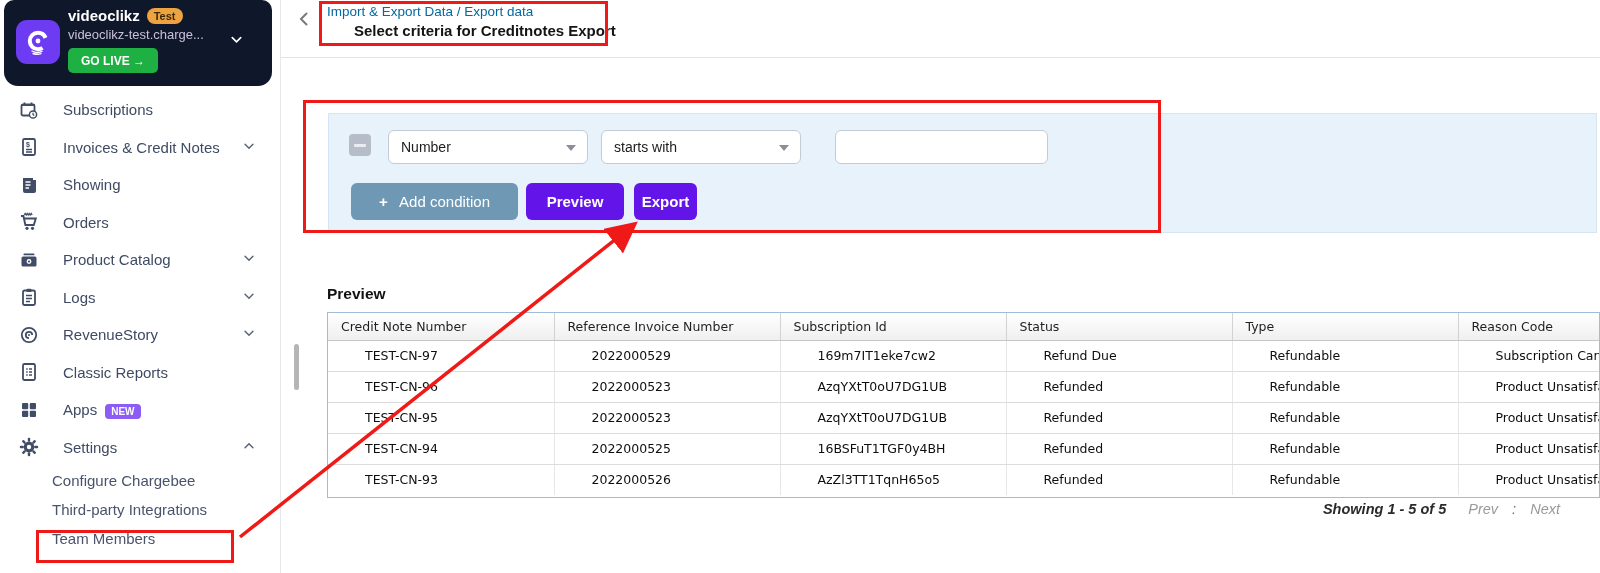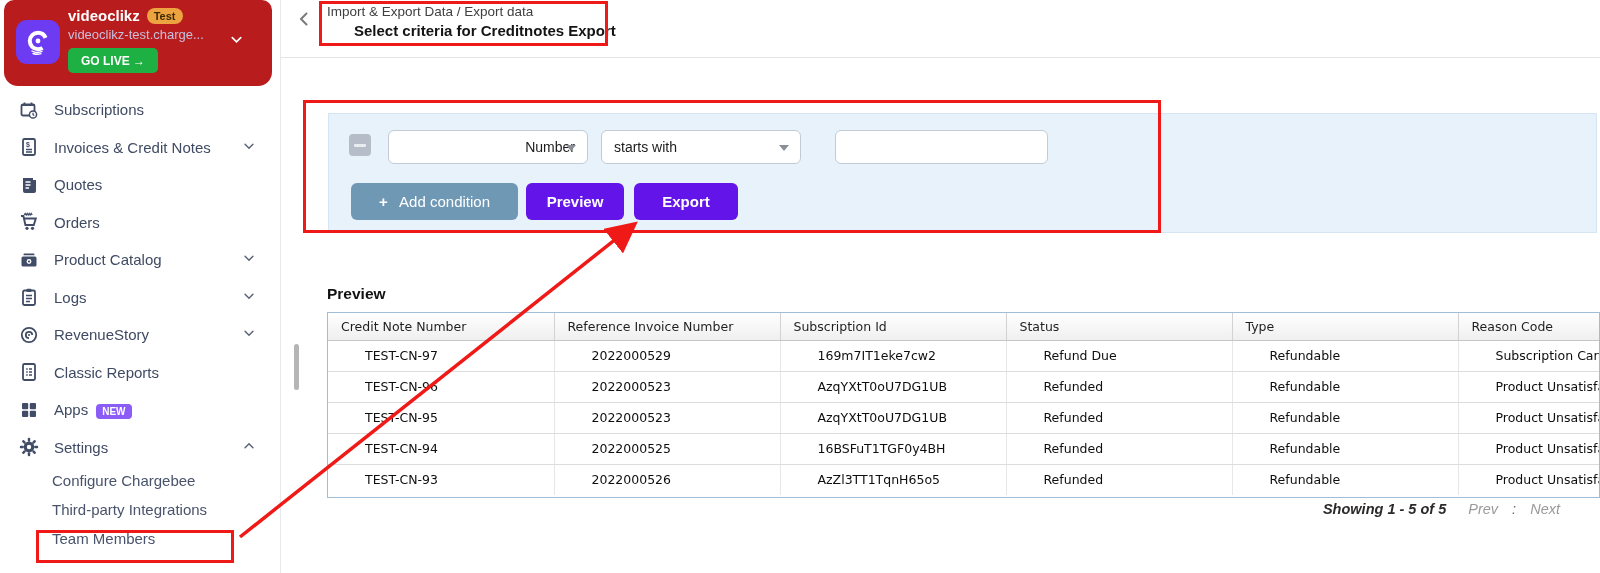--- a/index.html
+++ b/index.html
@@ -4,74 +4,74 @@
 <style>
   * { margin:0; padding:0; box-sizing:border-box; }
   html,body { width:1600px; height:573px; overflow:hidden; background:#fff;
     font-family:"Liberation Sans", sans-serif; }
   .app { position:relative; width:1600px; height:573px; }
 
   
   .sidebar { position:absolute; left:0; top:0; width:281px; height:573px;
     background:#fff; border-right:1px solid #e7e8ec; }
   .org-card { position:absolute; left:4px; top:0; width:268px; height:86px;
-    background:#b91c1c; border-radius:10px 10px 14px 14px; cursor:pointer; }
+    background:#0f172a; border-radius:10px 10px 14px 14px; cursor:pointer; }
   .org-logo { position:absolute; left:12px; top:20px; width:44px; height:44px;
     background:#6d3bf2; border-radius:11px; display:flex; align-items:center; justify-content:center; }
   .org-name-row { position:absolute; left:64px; top:7px; display:flex; align-items:center; gap:7px; }
   .org-name { color:#fff; font-weight:bold; font-size:15px; }
   .env-badge { background:#eda33f; color:#3c2a05; font-size:11px; font-weight:bold;
     padding:2px 7px; border-radius:8px; }
   .org-domain { position:absolute; left:64px; top:27px; color:#c9c0dd; font-size:13px; }
   .go-live { position:absolute; left:64px; top:48px; height:25px; padding:0 13px;
     background:#1fb043; color:#fff; border:none; border-radius:5px;
     font-weight:bold; font-size:12px; font-family:inherit; cursor:pointer; }
   .org-chev { position:absolute; right:28px; top:32px; }
 
   .nav { position:absolute; left:0; top:91px; width:280px; }
   .nav-item { height:37.5px; display:flex; align-items:center; padding-left:18px;
     cursor:pointer; color:#3f4a63; font-size:15px; }
   .nav-item .ico { width:22px; display:flex; justify-content:center; }
-  .nav-item .lbl { margin-left:14px; flex:1; }
+  .nav-item .lbl { margin-left:23px; flex:1; }
   .nav-item .chev { margin-right:24px; }
   .new-badge { background:#8b5cf6; color:#fff; font-size:10px; font-weight:bold;
     padding:2px 6px; border-radius:4px; margin-left:8px; }
   .sub-item { height:29px; display:flex; align-items:center; padding-left:52px;
     cursor:pointer; color:#49536b; font-size:15px; }
   .sub-item.active { font-weight:bold; color:#0b0b0b; }
 
   
   .back-chev { position:absolute; left:296px; top:9px; cursor:pointer; }
-  .breadcrumb { position:absolute; left:327px; top:4px; color:#404040; font-size:13.5px; cursor:pointer; }
+  .breadcrumb { position:absolute; left:327px; top:4px; color:#0369a1; font-size:13.5px; cursor:pointer; }
   .page-title { position:absolute; left:327px; top:22px; color:#141414; font-size:15px; font-weight:bold;margin-left:27px; }
   .top-divider { position:absolute; left:281px; top:57px; width:1319px; height:1px; background:#e4e4e6; }
 
   .filter-panel { position:absolute; left:328px; top:113px; width:1269px; height:120px;
     background:#e8f2fb; border:1px solid #d6e5f3; }
   .minus-btn { position:absolute; left:20px; top:20px; width:22px; height:22px;
     background:#b6bdc8; border:none; border-radius:4px; cursor:pointer; }
   .minus-btn::after { content:""; position:absolute; left:5px; top:10px; width:12px; height:2.5px;
     background:#e9ecf1; border-radius:1px; }
   .sel { position:absolute; top:16px; height:34px; background:#fff;
     border:1px solid #c3cbd6; border-radius:6px; display:flex; align-items:center;
     padding:0 12px; font-size:14px; color:#1c1c1c; cursor:pointer; }
   .sel .caret { position:absolute; right:11px; top:14px; width:0; height:0;
     border-left:5px solid transparent; border-right:5px solid transparent;
     border-top:6px solid #8a8f98; }
-  .sel-field { left:59px; width:200px;justify-content:flex-end; }
+  .sel-field { left:59px; width:200px; }
   .sel-op { left:272px; width:200px; }
   .filter-input { position:absolute; left:506px; top:16px; width:213px; height:34px;
     background:#fff; border:1px solid #c3cbd6; border-radius:6px; padding:0 10px;
     font-size:14px; font-family:inherit; }
   .btn { position:absolute; top:69px; height:37px; border:none; border-radius:6px;
     color:#fff; font-size:15px; font-family:inherit; cursor:pointer; }
   .btn-add { left:22px; width:167px; background:#6f98b5; }
   .btn-add .plus { font-weight:bold; margin-right:8px; }
   .btn-preview { left:197px; width:98px; background:#6314e9; font-weight:bold; }
-  .btn-export { left:305px; width:104px; background:#6314e9; font-weight:bold; }
+  .btn-export { left:305px; width:63px; background:#6314e9; font-weight:bold; }
 
   .preview-heading { position:absolute; left:327px; top:285px; font-size:15.5px;
     font-weight:bold; color:#121212; }
 
   .grid-wrap { position:absolute; left:327px; top:312px; width:1273px; height:186px;
     border:1px solid #9fbcd8; overflow:hidden; background:#fff; }
   table.grid { border-collapse:collapse; table-layout:fixed; width:1356px;
     font-family:"DejaVu Sans", sans-serif; font-size:12.5px; }
   table.grid col { width:226px; }
   table.grid th { height:27px; text-align:left; font-weight:normal; color:#1f1f1f;
@@ -150,21 +150,21 @@
               <path d="M3.5 6l4.5 4.5L12.5 6" fill="none" stroke="#5b6476" stroke-width="1.7" stroke-linecap="round"></path>
             </svg></span>
         </div>
         <div class="nav-item">
           <span class="ico">
             <svg width="18" height="20" viewBox="0 0 18 20">
               <path d="M3 3h10v2h3v11a2 2 0 0 1-2 2H5a2 2 0 0 1-2-2z" fill="#414c66"></path>
               <path d="M5.5 7h5M5.5 10h5M5.5 13h3.5" stroke="#fff" stroke-width="1.3"></path>
             </svg>
           </span>
-          <span class="lbl">Quotes</span>
+          <span class="lbl">Showing</span>
         </div>
         <div class="nav-item">
           <span class="ico">
             <svg width="20" height="20" viewBox="0 0 20 20">
               <path d="M2 4h2.4l2 9h8.4l2-6.5H5" fill="none" stroke="#414c66" stroke-width="1.9"></path>
               <path d="M5.2 3l1-1.6 1 1.6 1-1.6 1 1.6 1-1.6 1 1.6 1-1.6 1 1.6" fill="none" stroke="#414c66" stroke-width="1.2"></path>
               <circle cx="8" cy="16.3" r="1.6" fill="#414c66"></circle>
               <circle cx="13.5" cy="16.3" r="1.6" fill="#414c66"></circle>
             </svg>
           </span>

